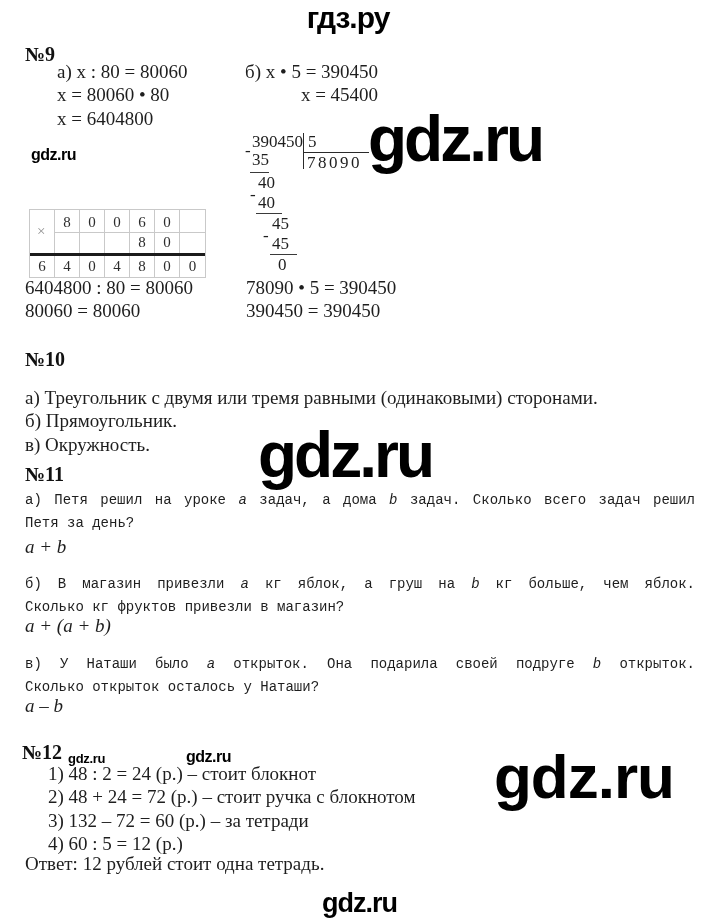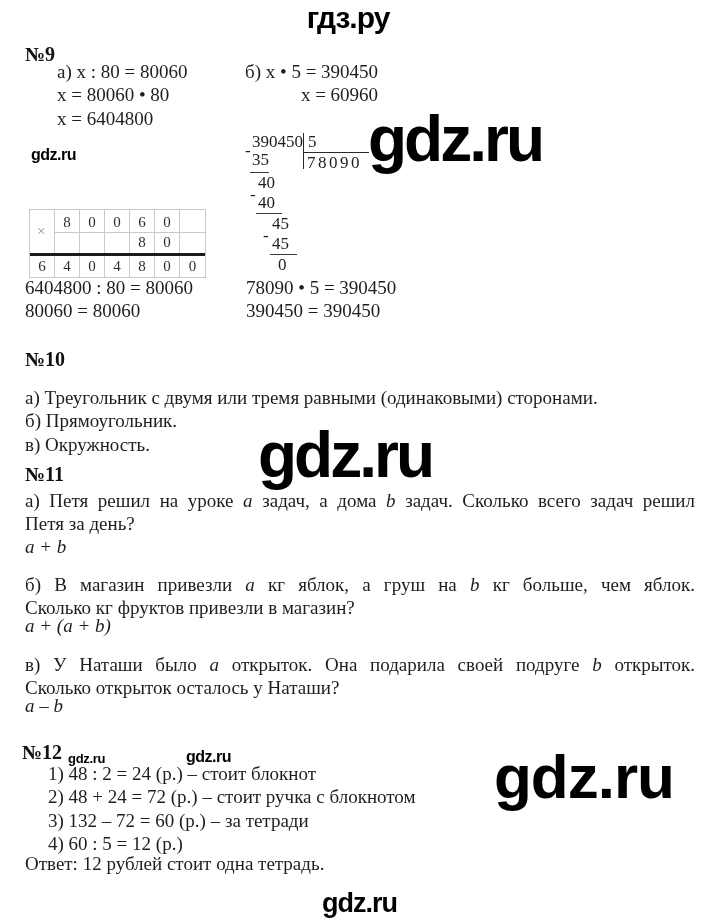--- a/index.html
+++ b/index.html
@@ -5,21 +5,21 @@
   html,body{margin:0;padding:0;background:#ffffff;}
   .page{position:relative;width:696px;height:924px;background:#fff;overflow:hidden;
         font-family:"Liberation Serif",serif;color:#1e1e1e;}
   .abs{position:absolute;}
   .t19{font-size:19px;line-height:23.4px;white-space:nowrap;}
   .heading{font-size:20px;font-weight:bold;color:#111;white-space:nowrap;}
   .wm{font-family:"Liberation Sans",sans-serif;font-weight:bold;color:#000;
       white-space:nowrap;line-height:1;}
   .expr{font-style:italic;}
   .just{width:670px;text-align:justify;text-align-last:justify;white-space:normal;}
-  .para{font-size:19px;line-height:23.4px;}
+  .para{font-size:14px;line-height:23.4px;font-family:Liberation Mono, monospace;}
   .para .ln{white-space:normal;}
   i{font-style:italic;}
 
   
   .ldiv{position:absolute;left:240px;top:130px;width:150px;height:160px;
         font-size:17px;line-height:19px;}
   .ldiv span{position:absolute;white-space:nowrap;}
   .ldiv .rule{position:absolute;border-top:1.5px solid #3a3a3a;height:0;}
   .ldiv .vbar{position:absolute;border-left:1.8px solid #2a2a2a;width:0;}
   .ldiv .hbar{position:absolute;border-top:1.8px solid #2a2a2a;height:0;}
@@ -47,21 +47,21 @@
   <div class="abs heading" style="left:25px;top:43px;">№9</div>
 
   <div class="abs t19" style="left:25px;top:60px;margin-left:32px;">
     <div class="ln">а) x : 80 = 80060</div>
     <div class="ln">x = 80060 • 80</div>
     <div class="ln">x = 6404800</div>
   </div>
 
   <div class="abs t19" style="left:245px;top:60px;text-align:right;">
     <div class="ln">б) x • 5 = 390450</div>
-    <div class="ln">x = 60960</div>
+    <div class="ln">x = 45400</div>
   </div>
 
   <div class="abs wm" style="left:31px;top:147px;font-size:16px;letter-spacing:-0.5px;">gdz.ru</div>
 
   <div class="abs wm" style="left:368px;top:107px;font-size:64px;letter-spacing:-3px;">gdz.ru</div>
 
   <div class="ldiv">
     <span style="left:12px;top:2px;">390450</span>
     <span class="vbar" style="left:63px;top:3px;height:36px;"></span>
     <span style="left:68px;top:2px;">5</span>

